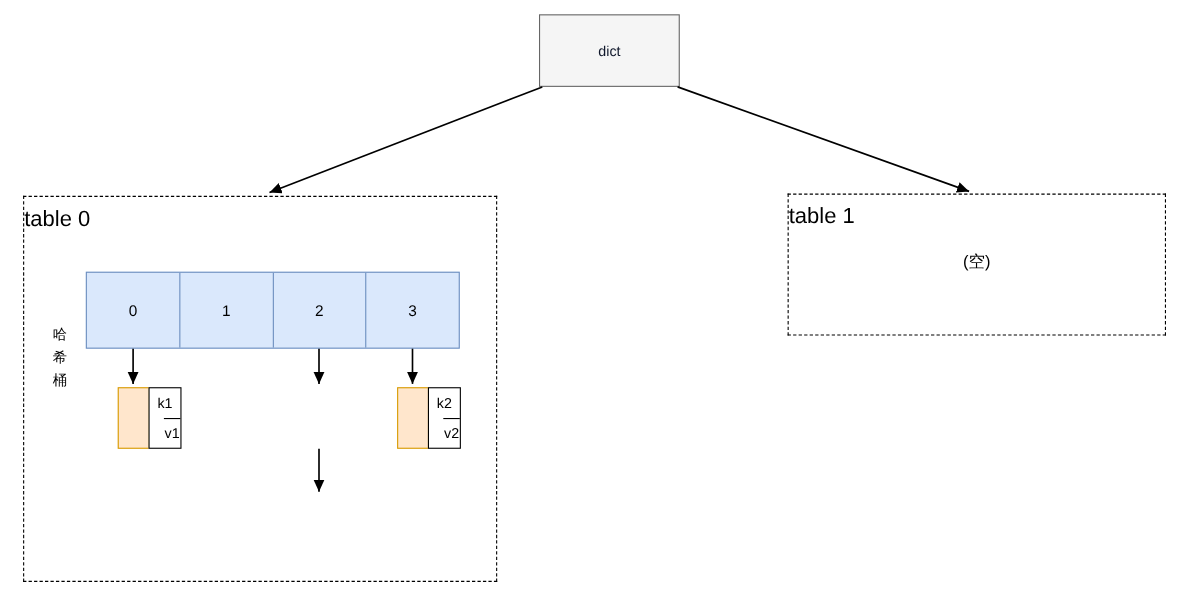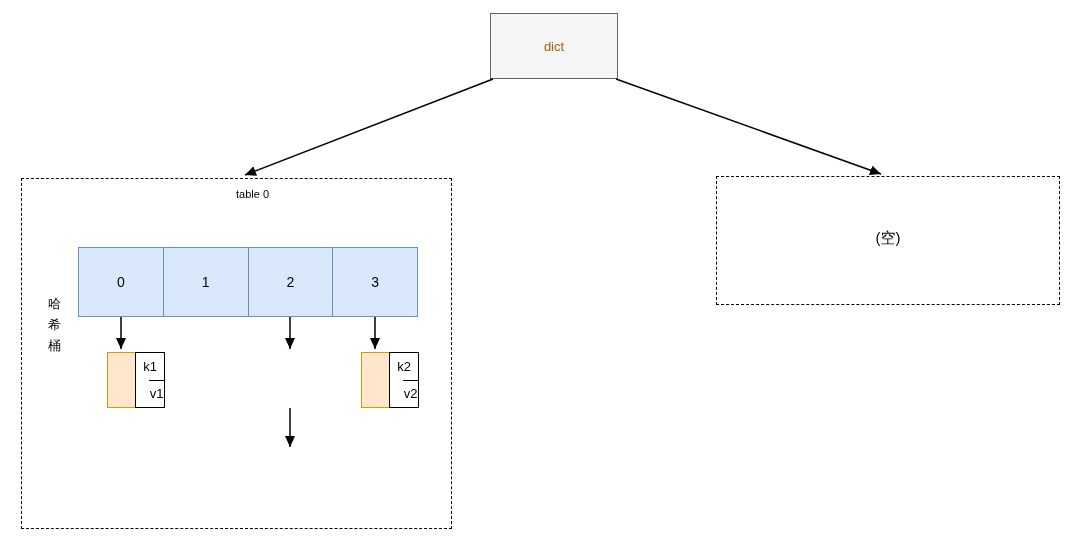--- a/index.html
+++ b/index.html
@@ -17,34 +17,34 @@
     position: absolute;
     display: flex;
     align-items: center;
     justify-content: center;
   }
   #dict-box {
     left: 490px; top: 13px; width: 128px; height: 66px;
     background: var(--dict-fill, #f5f5f5);
     border: 1px solid var(--dict-border, #666666);
     font-size: 13px;
-    color: #a16207;
+    color: #0f172a;
   }
   .dashed-box {
     position: absolute;
     border: 1.5px dashed var(--line, #000000);
     background: transparent;
   }
   #table0-box { left: 21px; top: 178px; width: 431px; height: 351px; }
   #table1-box { left: 716px; top: 176px; width: 344px; height: 129px; }
   .box-title {
     position: absolute;
-    top: 9px; left: 16px; width: 100%;
-    text-align: center;
-    font-size: 11px;
+    top: 9px; left: 0; width: 100%;
+    text-align: left;
+    font-size: 20px;
   }
   .empty-label {
     position: absolute;
     top: 52px; left: 0; width: 100%;
     text-align: center;
     font-size: 15px;
   }
   #bucket-axis-label {
     position: absolute;
     left: 46px; top: 249px;
@@ -153,20 +153,21 @@
   <div id="entry-k2" class="entry">
     <div class="entry-slot"></div>
     <div class="entry-cells">
       <div class="entry-cell">k2</div>
       <div class="entry-cell">v2</div>
     </div>
   </div>
 
 
   <div id="table1-box" class="dashed-box">
+    <div class="box-title">table 1</div>
     <div class="empty-label">(空)</div>
   </div>
 
   <svg id="arrow-layer" viewBox="0 0 1080 556" xmlns="http://www.w3.org/2000/svg">
     <defs>
       <marker id="ah" markerUnits="userSpaceOnUse" markerWidth="14" markerHeight="12" refX="11" refY="5" orient="auto">
         <path class="arrowhead" d="M0,0 L11,5 L0,10 Z"></path>
       </marker>
     </defs>
     <line class="arrow" x1="493" y1="79" x2="245" y2="175" marker-end="url(#ah)"></line>

